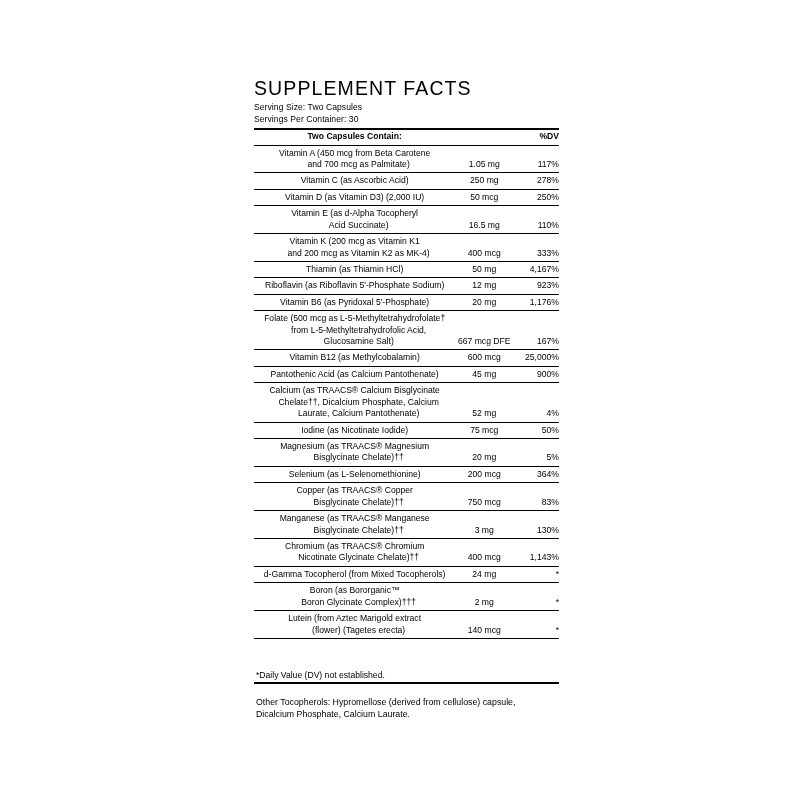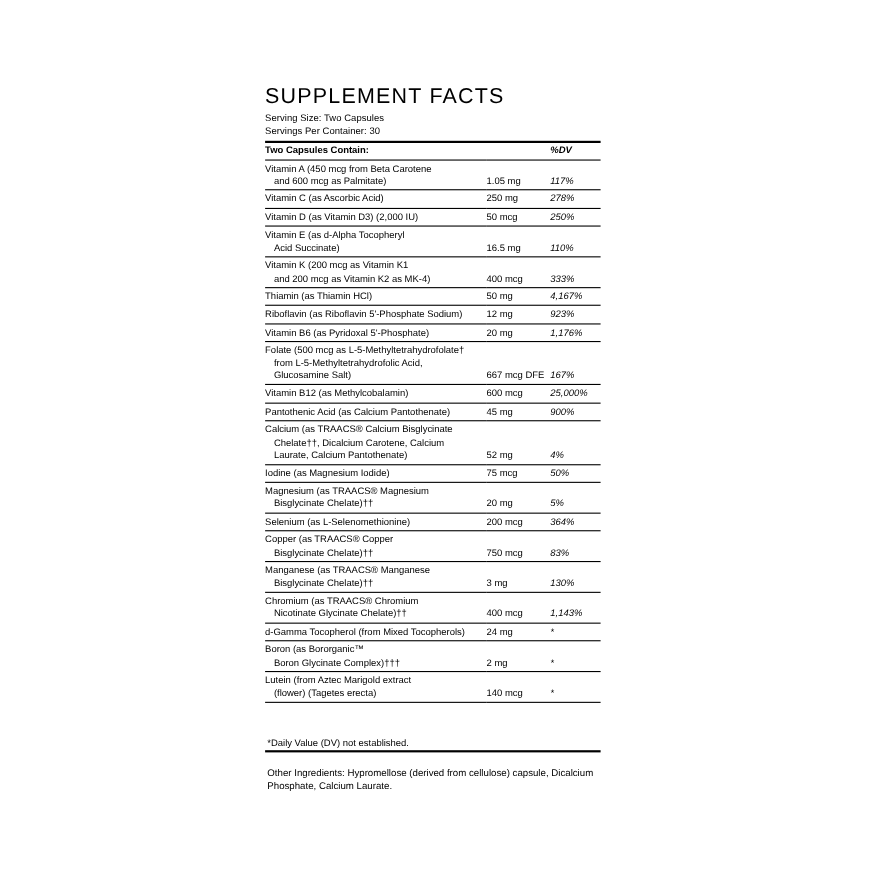--- a/index.html
+++ b/index.html
@@ -9,21 +9,21 @@
   }
   body {
     width: 800px;
     height: 800px;
     font-family: "Liberation Sans", sans-serif;
     color: #000000;
     position: relative;
   }
   .panel {
     position: absolute;
-    left: 241px;
+    left: 254px;
     top: 78px;
     width: 305px;
   }
   .sf-title {
     font-size: 19.5px;
     letter-spacing: 1.1px;
     font-weight: normal;
     margin: 0 0 4px 0;
     line-height: 1.05;
   }
@@ -46,23 +46,23 @@
     padding: 2.0px 0 2.0px 0;
     vertical-align: bottom;
     border-bottom: 0.8px solid #000;
   }
   table.facts tr.head td {
     font-weight: bold;
     border-bottom: 1.6px solid #000;
     padding-top: 1px;
     padding-bottom: 2px;
   }
-  td.nm { text-align: left; padding-left: 2px; width: 66%; }
-  td.amt { text-align: left; white-space: nowrap; padding-right: 10px; width: 19%; }
-  td.dv { text-align: left; white-space: nowrap; padding-right: 2px; width: 15%; font-style: italic; }
+  td.nm { text-align: center; padding-left: 2px; width: 66%; }
+  td.amt { text-align: center; white-space: nowrap; padding-right: 10px; width: 19%; }
+  td.dv { text-align: right; white-space: nowrap; padding-right: 2px; width: 15%; }
   .indent { padding-left: 8px; display: block; }
   .footnote {
     font-size: 8.6px;
     padding: 2.5px 0 0 2px;
     line-height: 1.3;
     margin-top: 29px;
   }
   .rule-bottom {
     border-top: 2.4px solid #000;
   }
@@ -89,21 +89,21 @@
 
   <table class="facts">
     <tbody>
       <tr class="head">
         <td class="nm">Two Capsules Contain:</td>
         <td class="amt"></td>
         <td class="dv">%DV</td>
       </tr>
 
       <tr>
-        <td class="nm"><span>Vitamin A (450 mcg from Beta Carotene</span><span class="indent">and 600 mcg as Palmitate)</span></td>
+        <td class="nm"><span>Vitamin A (450 mcg from Beta Carotene</span><span class="indent">and 700 mcg as Palmitate)</span></td>
         <td class="amt">1.05 mg</td>
         <td class="dv">117%</td>
       </tr>
 
       <tr>
         <td class="nm"><span>Vitamin C (as Ascorbic Acid)</span></td>
         <td class="amt">250 mg</td>
         <td class="dv">278%</td>
       </tr>
 
@@ -157,27 +157,27 @@
       </tr>
 
 
       <tr>
         <td class="nm"><span>Pantothenic Acid (as Calcium Pantothenate)</span></td>
         <td class="amt">45 mg</td>
         <td class="dv">900%</td>
       </tr>
 
       <tr>
-        <td class="nm"><span>Calcium (as TRAACS® Calcium Bisglycinate</span><span class="indent">Chelate††, Dicalcium Carotene, Calcium</span><span class="indent">Laurate, Calcium Pantothenate)</span></td>
+        <td class="nm"><span>Calcium (as TRAACS® Calcium Bisglycinate</span><span class="indent">Chelate††, Dicalcium Phosphate, Calcium</span><span class="indent">Laurate, Calcium Pantothenate)</span></td>
         <td class="amt">52 mg</td>
         <td class="dv">4%</td>
       </tr>
 
       <tr>
-        <td class="nm"><span>Iodine (as Magnesium Iodide)</span></td>
+        <td class="nm"><span>Iodine (as Nicotinate Iodide)</span></td>
         <td class="amt">75 mcg</td>
         <td class="dv">50%</td>
       </tr>
 
       <tr>
         <td class="nm"><span>Magnesium (as TRAACS® Magnesium</span><span class="indent">Bisglycinate Chelate)††</span></td>
         <td class="amt">20 mg</td>
         <td class="dv">5%</td>
       </tr>
 
@@ -222,14 +222,14 @@
         <td class="nm"><span>Lutein (from Aztec Marigold extract</span><span class="indent it">(flower) (Tagetes erecta)</span></td>
         <td class="amt">140 mcg</td>
         <td class="dv">*</td>
       </tr>
     </tbody>
   </table>
 
   <div class="footnote">*Daily Value (DV) not established.</div>
   <div class="rule-bottom"></div>
 
-  <div class="other">Other Ingredients: Hypromellose (derived from cellulose) capsule, Dicalcium Phosphate, Calcium Laurate.</div>
+  <div class="other">Other Tocopherols: Hypromellose (derived from cellulose) capsule, Dicalcium Phosphate, Calcium Laurate.</div>
 </div>
 
 </body></html>

